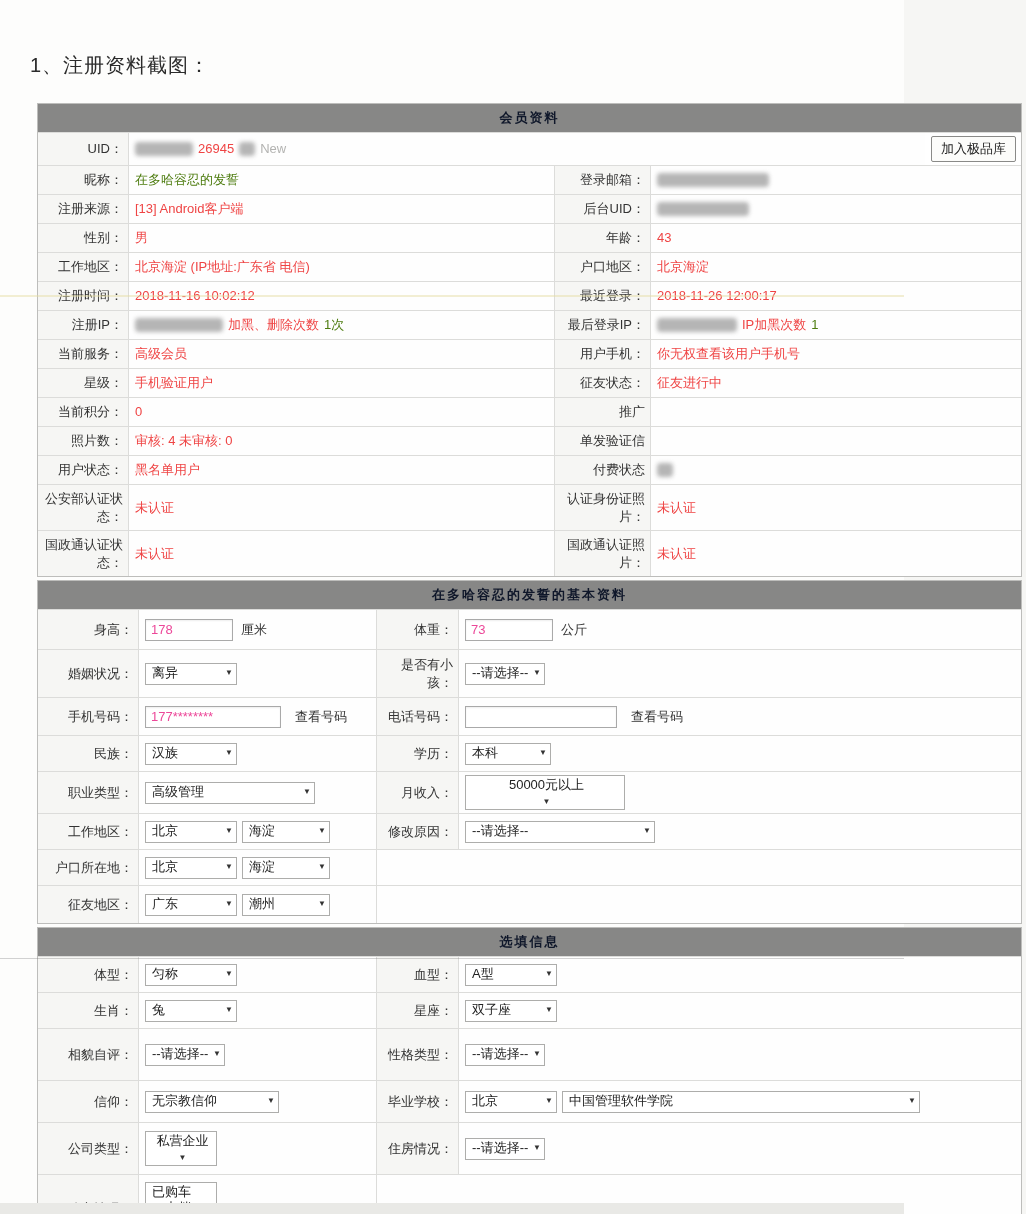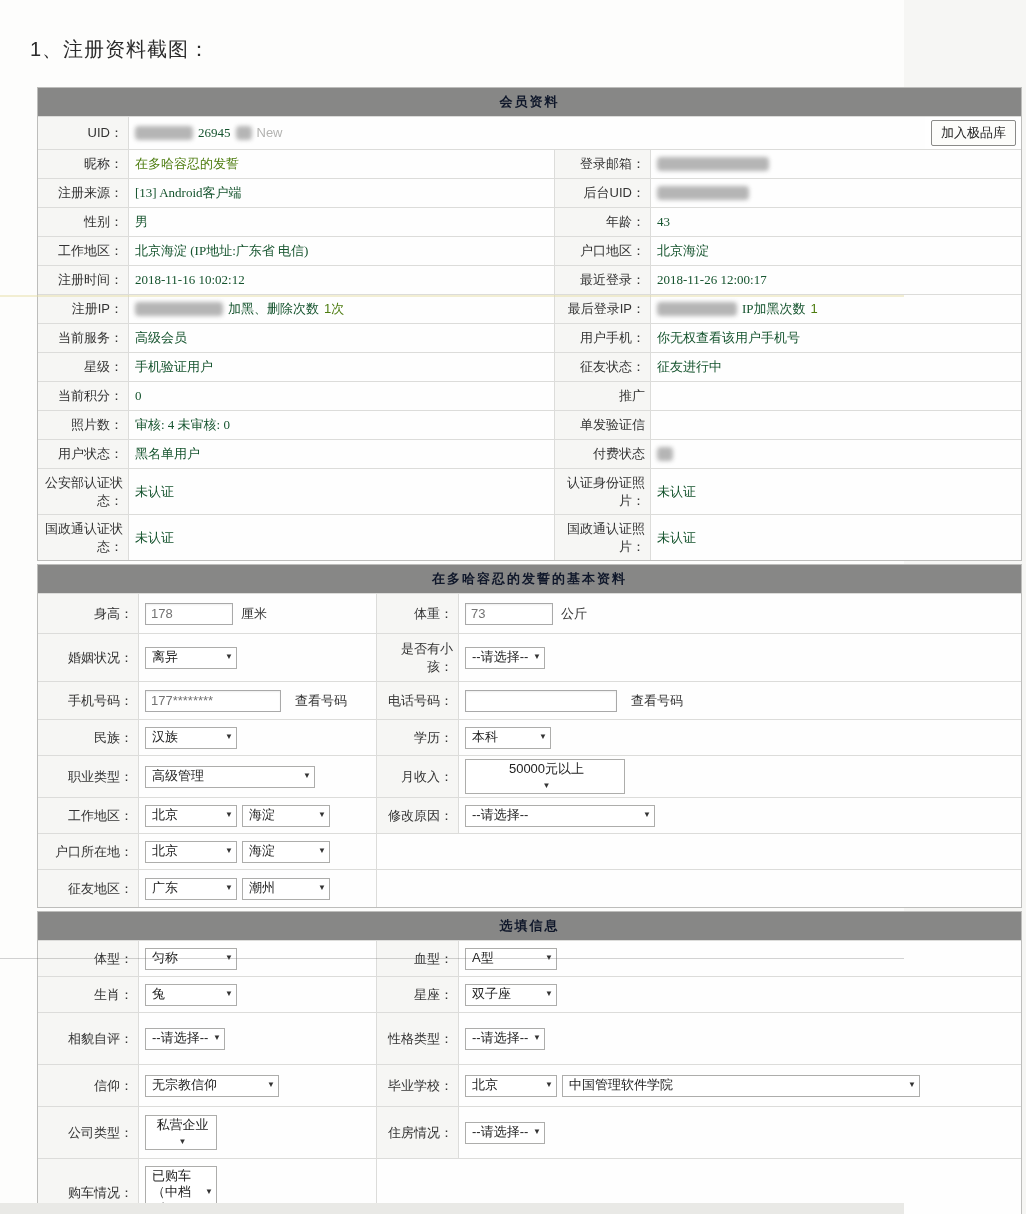--- a/index.html
+++ b/index.html
@@ -5,21 +5,21 @@
   * { box-sizing: border-box; }
   html,body { margin:0; padding:0; }
   body {
     width:1026px; height:1214px; overflow:hidden;
     background:#f6f6f4;
     font-family:"Liberation Sans","DejaVu Sans",sans-serif;
     color:#333;
   }
   .page {
     position:relative; width:904px; height:1214px;
-    background:#fdfdfc; padding:36px 0 0 30px;
+    background:#fdfdfc; padding:52px 0 0 30px;
   }
   .page-title {
     font-size:20px; font-weight:500; color:#2b2b2b;
     margin:0 0 24px 0; letter-spacing:1px;
   }
   .tables { width:985px; margin-left:7px; }
   .tbl { border:1px solid #bdbdbb; background:#fff; margin-bottom:3px; }
   .tbl-head {
     background:#878786; color:#0f172a; font-weight:bold; font-size:13px;
     text-align:center; padding:5px 0; letter-spacing:2px;
@@ -29,32 +29,32 @@
   .t2 .row, .t3 .row { min-height:36px; }
   .cell {
     display:flex; align-items:center; padding:3px 6px;
     font-size:13px; line-height:1.35; flex-wrap:wrap; gap:5px;
   }
   .cell + .cell { border-left:1px solid #dcdcda; }
   .cell.btn-cell { border-left:none; justify-content:flex-end; padding-right:5px; }
   .lbl { justify-content:flex-end; text-align:right; background:#f6f6f4; color:#333; padding-right:5px; gap:0; }
   .val { background:#fefefe; }
   .spacer { background:#fefefe; }
-  .txt { color:#14532d;font-family:Liberation Serif, serif; }
+  .txt { color:#ef4444; }
   .muted { color:#b3b3b1; }
   .unit { color:#333; margin-left:3px; }
   .link { color:#4d7c0f; cursor:pointer; }
   .action { color:#333; cursor:pointer; margin-left:9px; }
   .redact {
     display:inline-block; height:14px; border-radius:4px;
     background:#9d9d9d; filter:blur(2px); opacity:.75;
   }
   .input-box {
     border:1px solid #a9a9a9; background:#fff; height:22px;
-    padding:0 5px; font-size:13px; color:#737373;
+    padding:0 5px; font-size:13px; color:#ec4899;
     font-family:inherit; box-shadow:inset 0 1px 2px rgba(0,0,0,.07);
   }
   .select {
     border:1px solid #adadab; background:#fff; min-height:22px;
     display:inline-flex; align-items:center; justify-content:space-between;
     padding:1px 3px 1px 6px; font-size:13px; color:#222; gap:4px; cursor:default;
   }
   .select .sv { white-space:normal; word-break:break-word; line-height:1.25; }
   .select .arrow { font-size:8px; color:#333; flex:0 0 auto; }
   .btn {

